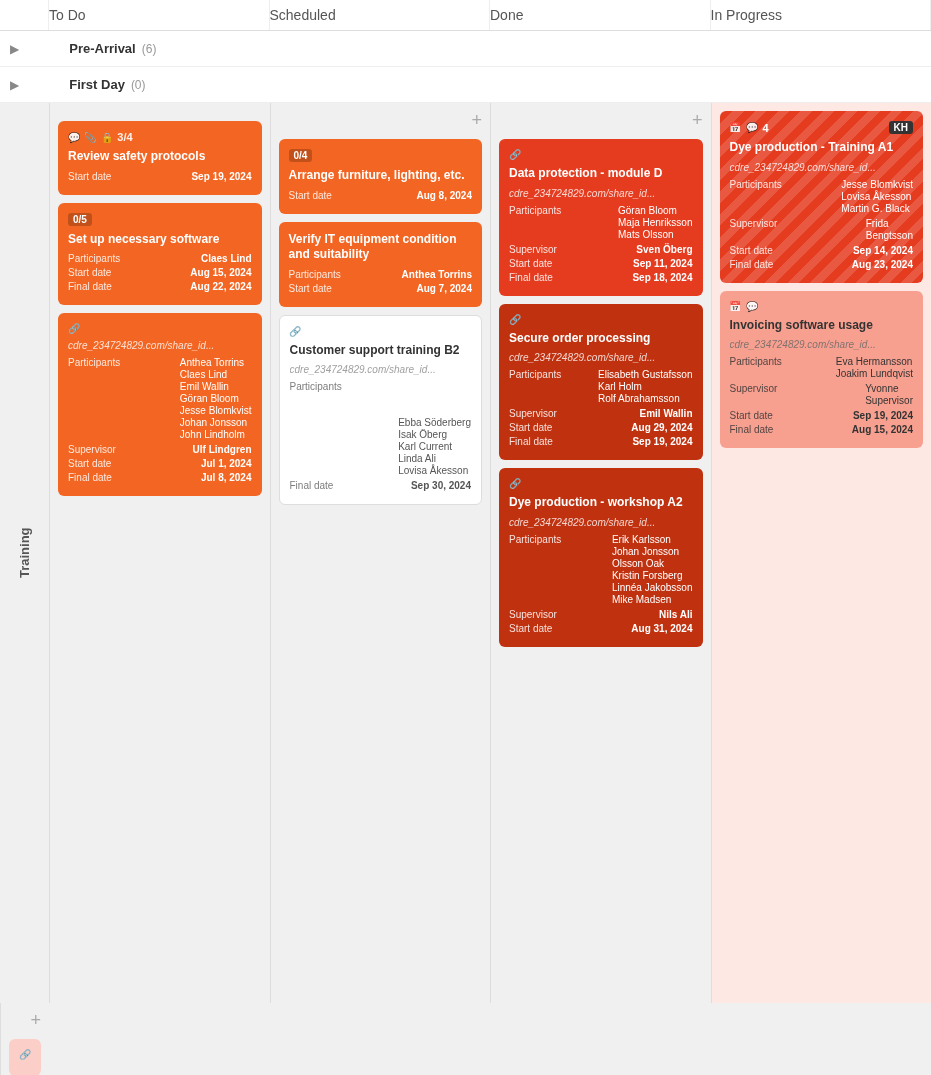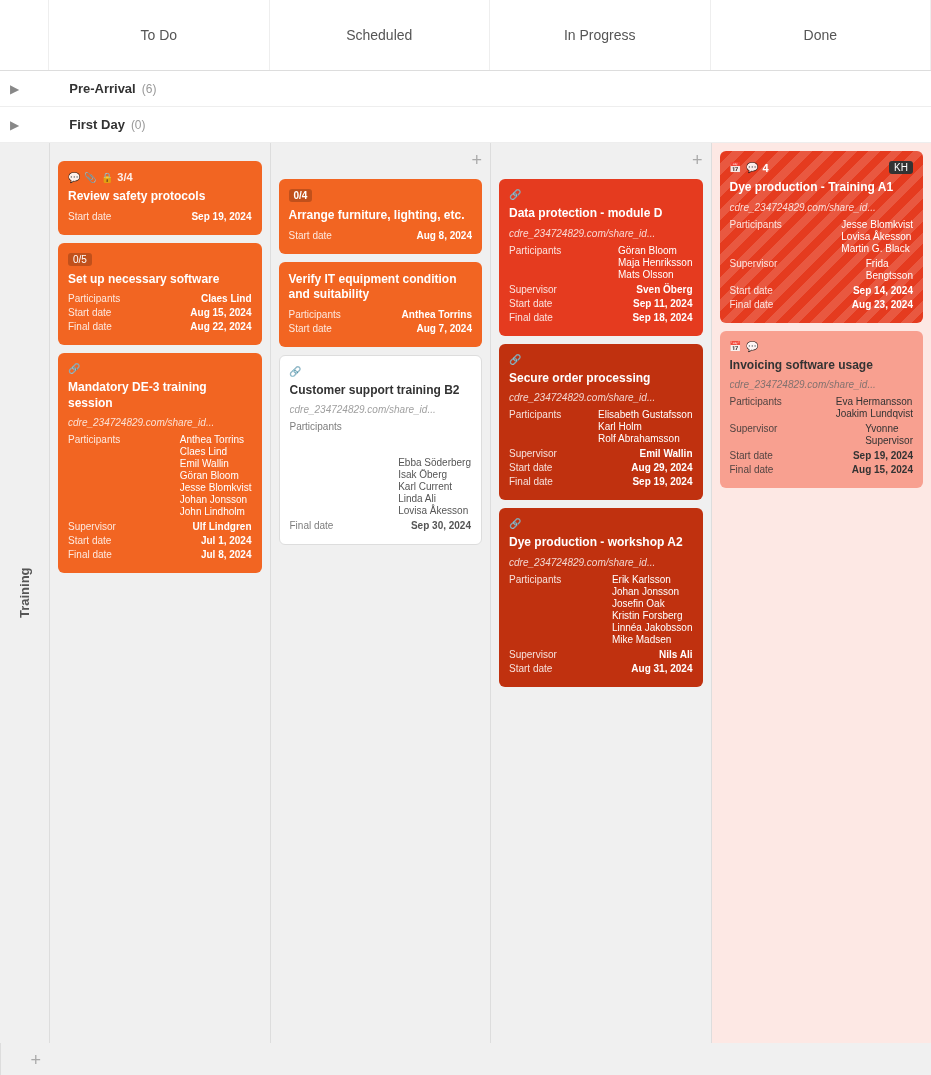--- a/index.html
+++ b/index.html
@@ -12,22 +12,21 @@
     .header-row {
       display: grid;
       grid-template-columns: 49px 1fr 1fr 1fr 1fr;
       border-bottom: 1px solid #ddd;
       background: #fff;
       position: sticky;
       top: 0;
       z-index: 10;
     }
     .header-cell {
-      text-align: center;
-      padding: 27px 0;
+      padding: 7px 0;
       font-size: 14px;
       color: #555;
       border-right: 1px solid #eee;
     }
     .header-cell:first-child { border-right: 1px solid #eee; }
 
     .section-row {
       display: flex;
       align-items: center;
       padding: 10px 10px;
@@ -146,21 +145,21 @@
     }
     .card-icon {
       font-size: 10px;
       opacity: 0.9;
     }
     .card-badge {
       display: inline-block;
       padding: 1px 5px;
       border-radius: 3px;
       font-size: 10px;
-      font-weight: 400;
+      font-weight: 700;
     }
     .badge-kh { background: #333; color: #fff; }
     .participants-list {
       text-align: left;
       font-size: 10px;
     }
     .participants-list div { margin-bottom: 1px; }
     .striped-overlay {
       position: relative;
       overflow: hidden;
@@ -179,22 +178,22 @@
       pointer-events: none;
     }
   </style>
 </head>
 <body>
 
 <div class="header-row">
   <div class="header-cell"></div>
   <div class="header-cell">To Do</div>
   <div class="header-cell">Scheduled</div>
+  <div class="header-cell">Done</div>
   <div class="header-cell">In Progress</div>
-  <div class="header-cell">Done</div>
 </div>
 
 <div class="section-row">
   <span class="chevron">▶</span>
   <span class="section-title">Pre-Arrival</span>
   <span class="section-count">(6)</span>
 </div>
 
 <div class="section-row">
   <span class="chevron">▶</span>
@@ -239,21 +238,20 @@
       <div class="card-row">
         <span class="card-label">Final date</span>
         <span class="card-value">Aug 22, 2024</span>
       </div>
     </div>
 
     <div class="card card-orange">
       <div class="card-icons">
         <span class="card-icon">🔗</span>
       </div>
-      <div class="card-title">Mandatory DE-3 training session</div>
       <div class="card-url">cdre_234724829.com/share_id...</div>
       <div class="card-row">
         <span class="card-label">Participants</span>
         <div class="participants-list">
           <div>Anthea Torrins</div>
             <div>Claes Lind</div>
             <div>Emil Wallin</div>
           <div>Göran Bloom</div>
             <div>Jesse Blomkvist</div>
             <div>Johan Jonsson</div>
@@ -391,21 +389,21 @@
       <div class="card-icons">
         <span class="card-icon">🔗</span>
       </div>
       <div class="card-title">Dye production - workshop A2</div>
       <div class="card-url">cdre_234724829.com/share_id...</div>
       <div class="card-row">
         <span class="card-label">Participants</span>
         <div class="participants-list">
           <div>Erik Karlsson</div>
             <div>Johan Jonsson</div>
-            <div>Josefin Oak</div>
+            <div>Olsson Oak</div>
           <div>Kristin Forsberg</div>
             <div>Linnéa Jakobsson</div>
             <div>Mike Madsen</div>
         </div>
       </div>
       <div class="card-row">
         <span class="card-label">Supervisor</span>
         <span class="card-value">Nils Ali</span>
       </div>
       <div class="card-row">

